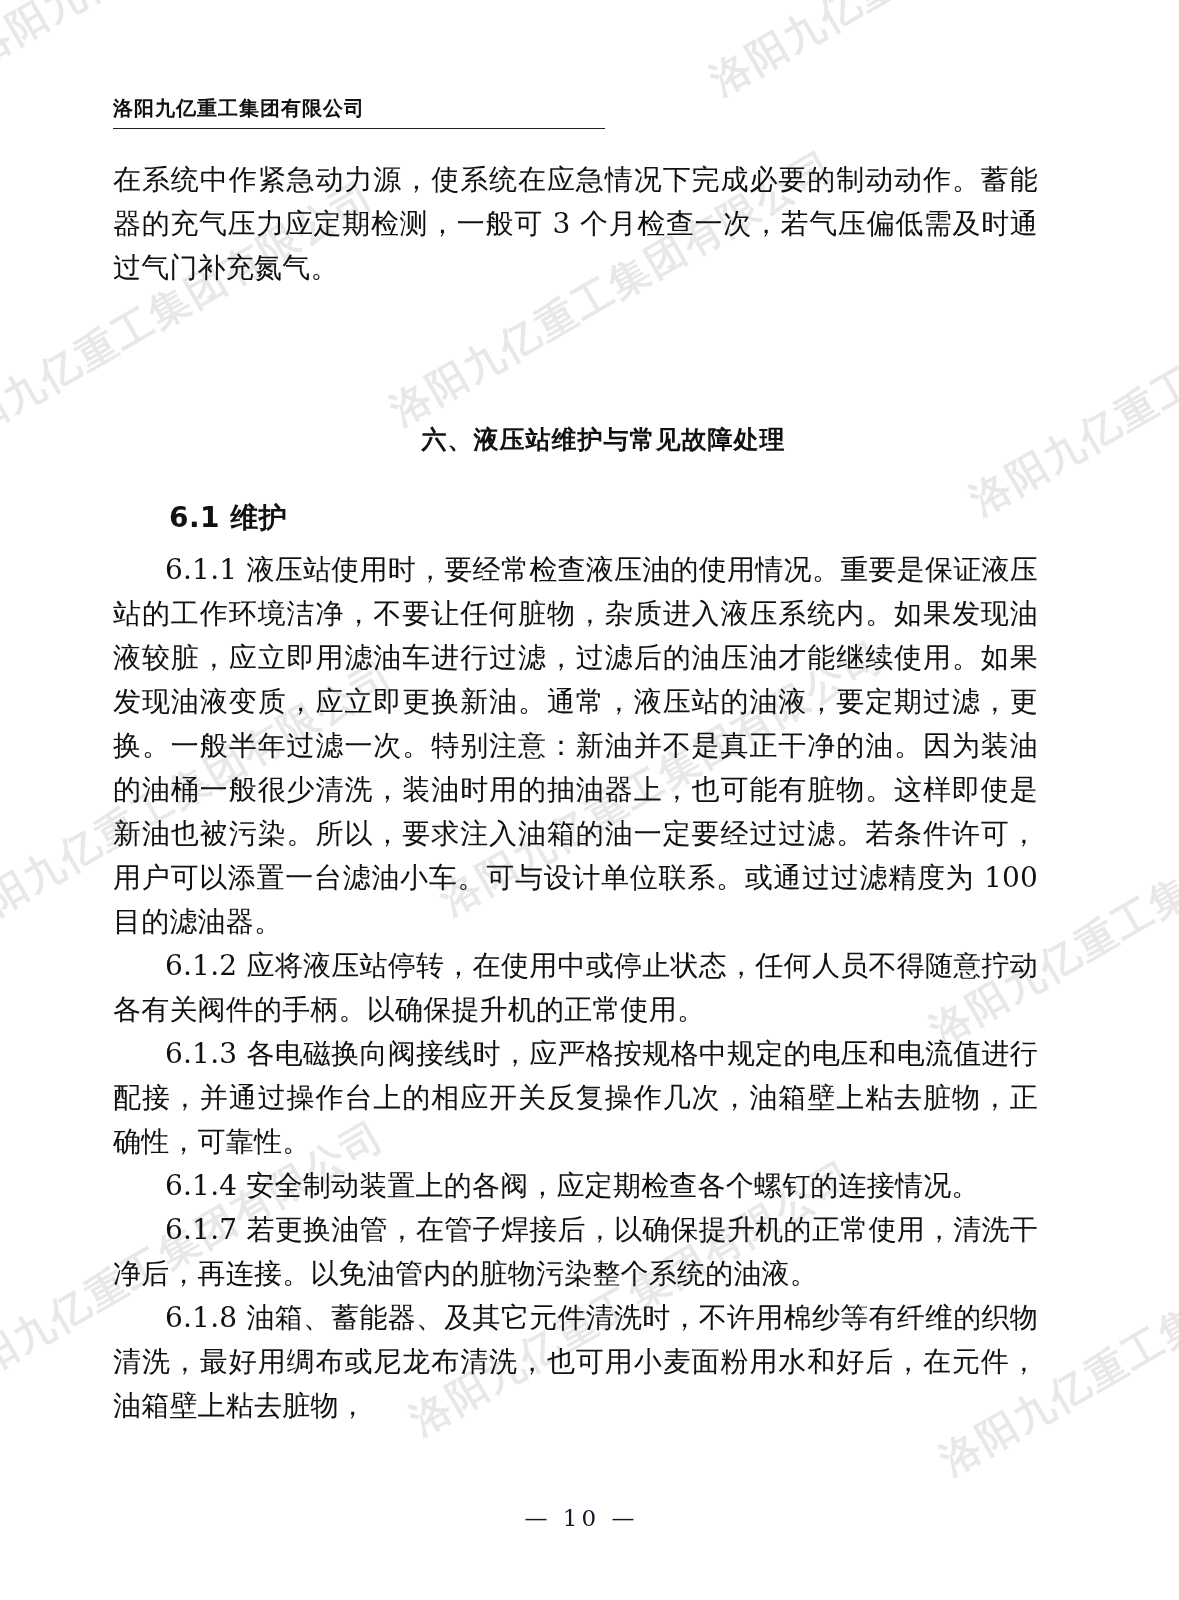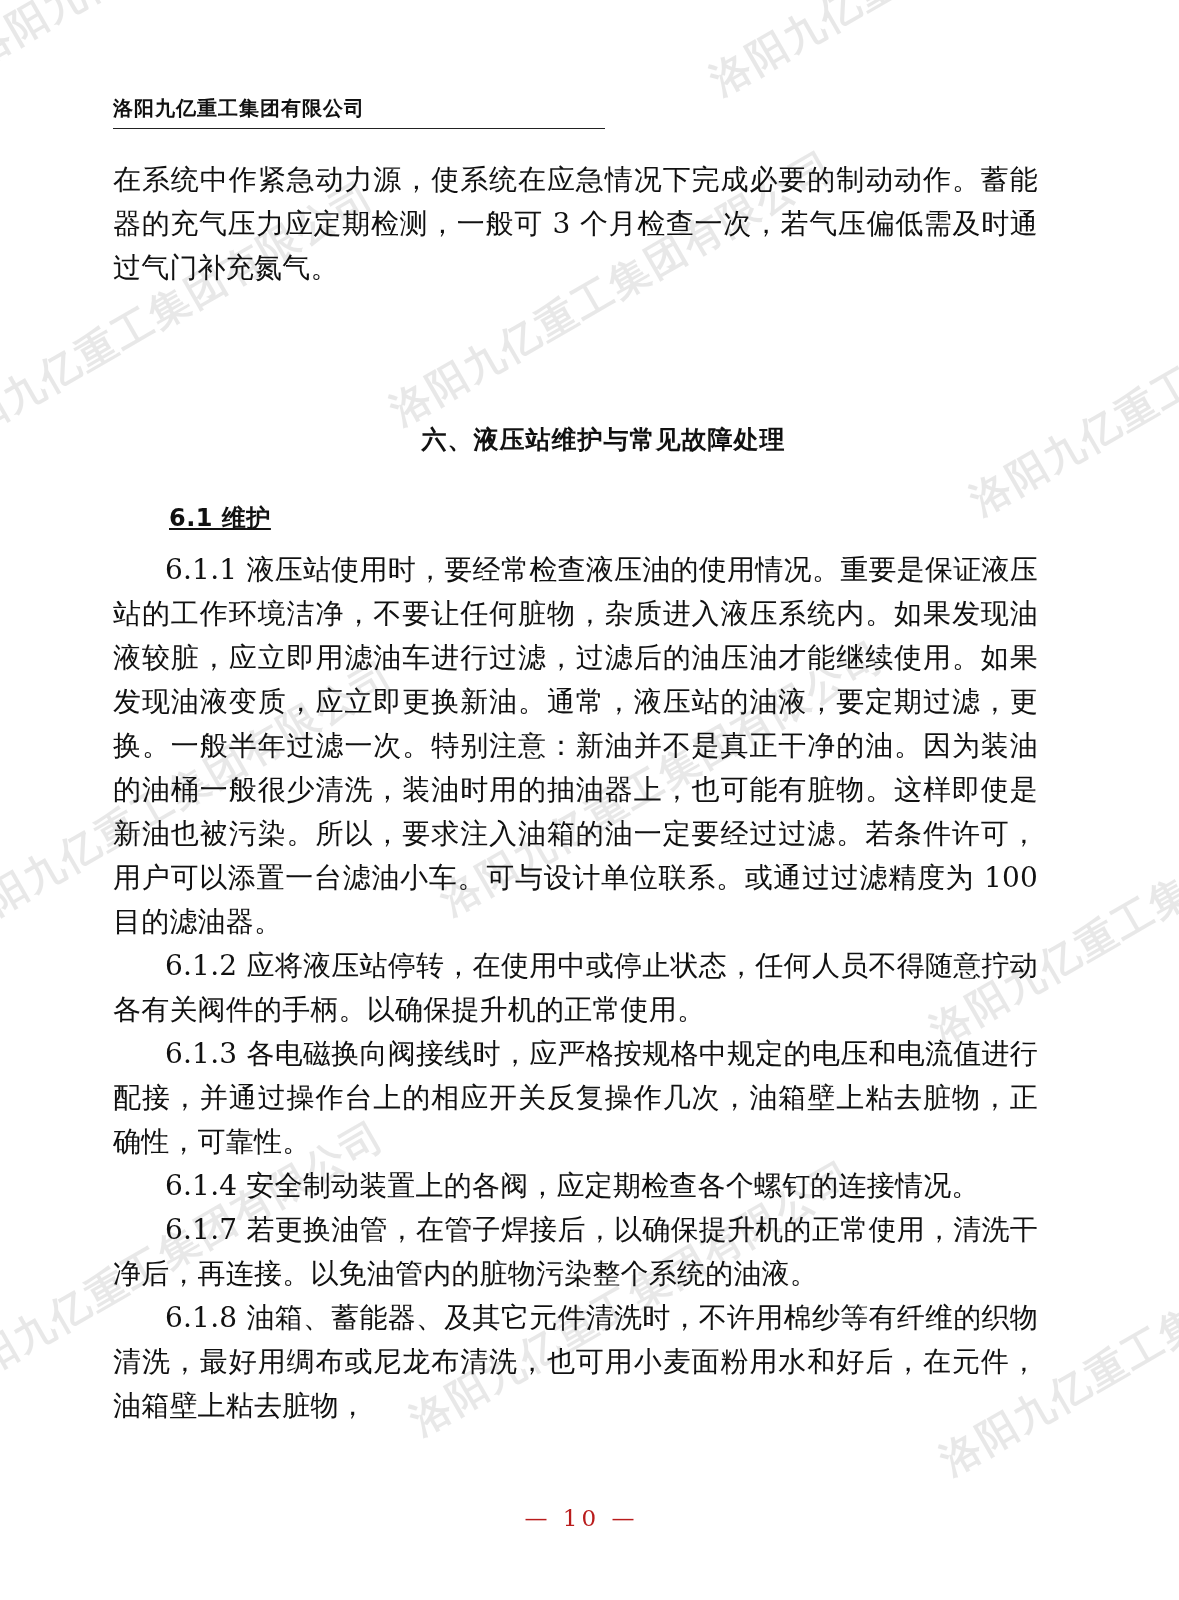--- a/index.html
+++ b/index.html
@@ -96,37 +96,36 @@
     font-weight: 700;
     line-height: 40px;
     text-indent: 56px;
     letter-spacing: 1px;
     text-align: center;
   }
 
   h3.sub-title {
     margin: 0;
     font-family: "DejaVu Sans", "Liberation Sans", sans-serif;
-    font-size: 24px;
+    font-size: 28px;
     font-weight: 700;
     line-height: 40px;
     text-indent: 56px;
     letter-spacing: 0.5px;
-    text-decoration: underline;
   }
 
   .footer {
     position: absolute;
     left: 0;
     right: 16px;
     top: 1505px;
     text-align: center;
     font-size: 23px;
     font-family: "DejaVu Serif", "Liberation Serif", serif;
-    color: #b91c1c;
+    color: #0f172a;
     letter-spacing: 4px;
   }
 </style>
 </head>
 <body>
 
 <div class="page">
 
   <div class="watermarks">
     <div class="wm" style="left:-40px; top:30px; font-size:40px; transform:rotate(-30deg);">洛阳九亿重工集团有限公司</div>

